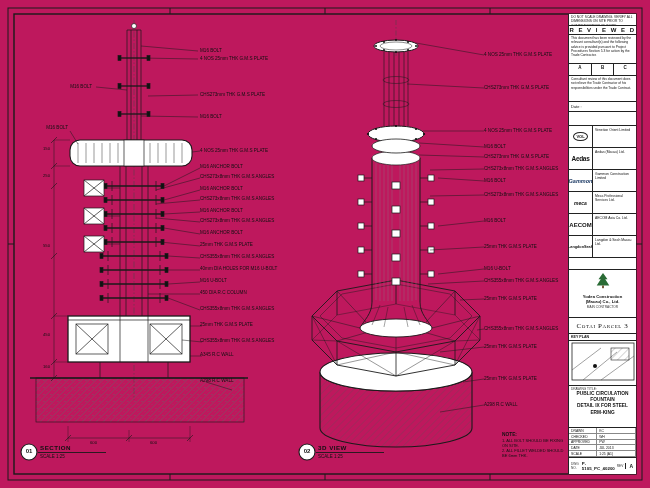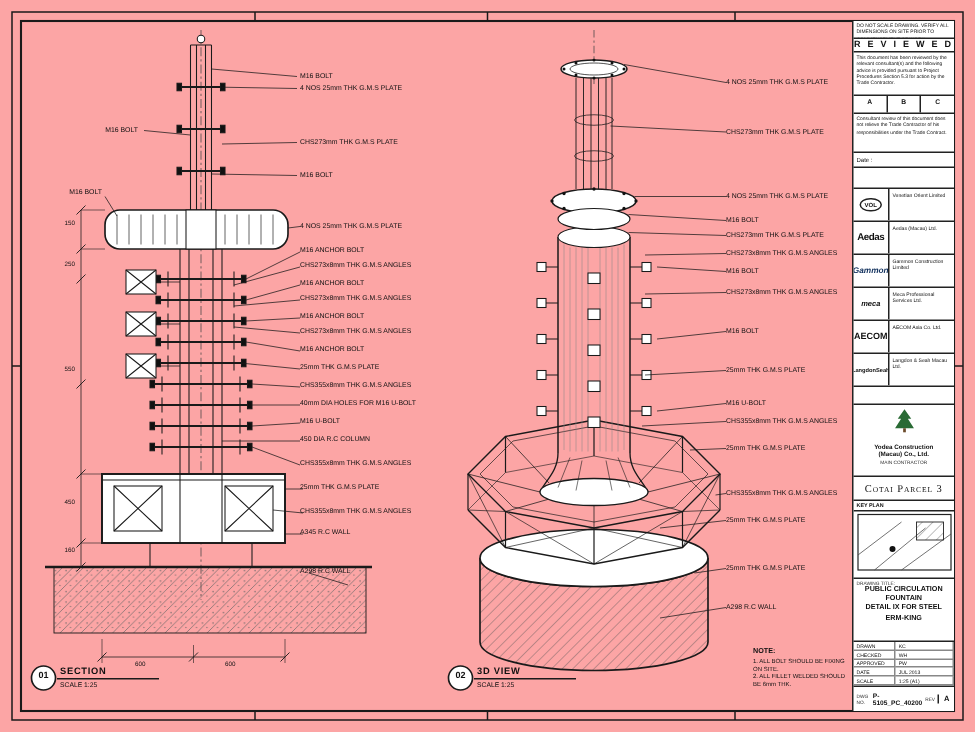--- a/index.html
+++ b/index.html
@@ -1,16 +1,16 @@
 <!DOCTYPE html>
 <html><head>
 <meta charset="utf-8">
 <style>
   html,body{margin:0;padding:0;background:#ffffff;}
-  #sheet{position:relative;width:650px;height:488px;background:#fca5a5;overflow:hidden;
+  #sheet{position:relative;width:650px;height:488px;background:#be185d;overflow:hidden;
          font-family:"Liberation Sans",sans-serif;color:#111;}
   svg{position:absolute;left:0;top:0;}
   .ann{position:absolute;font-size:4.6px;line-height:1.15;width:82px;color:#111;}
   .ann.r{text-align:right;}
   .dim{position:absolute;font-size:4.2px;color:#111;width:14px;text-align:right;}
   .dimb{position:absolute;font-size:4.2px;color:#111;}
   .bub-num{position:absolute;font-size:6px;font-weight:bold;width:14px;text-align:center;}
   .bub-title{position:absolute;font-size:6.2px;font-weight:bold;letter-spacing:.5px;}
   .bub-scale{position:absolute;font-size:4.5px;}
   .note-title{position:absolute;font-size:4.8px;font-weight:bold;}

